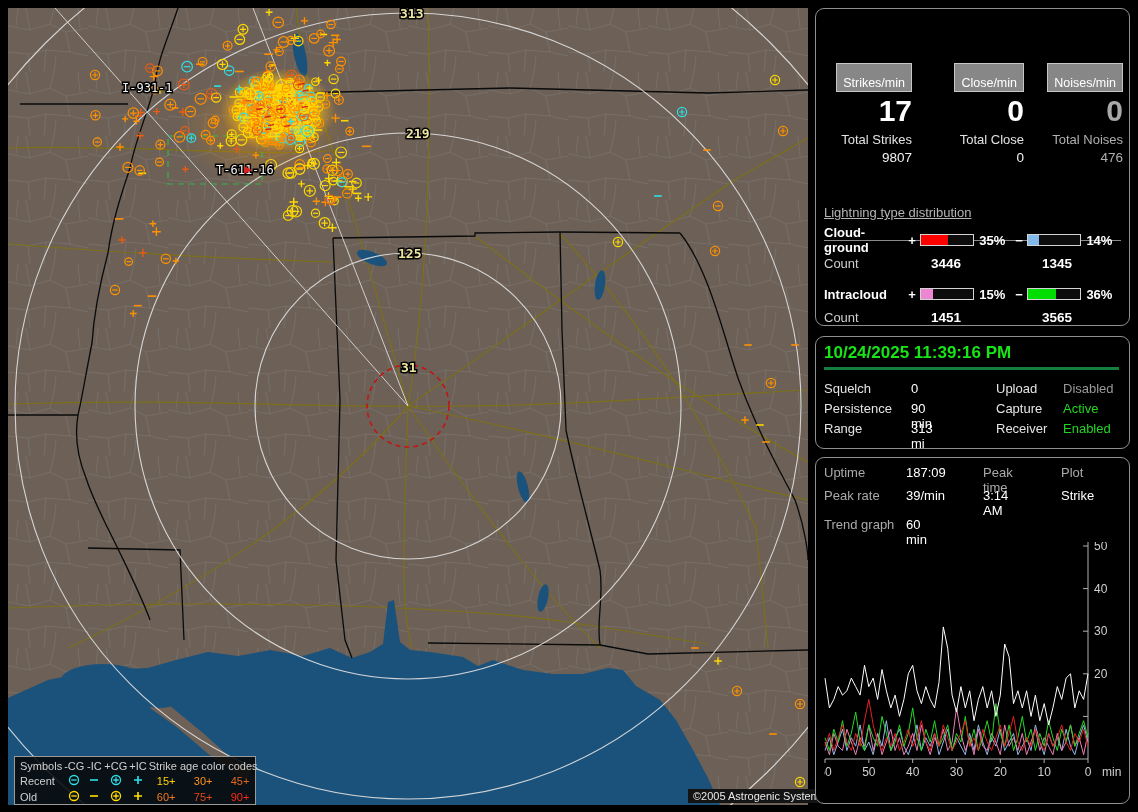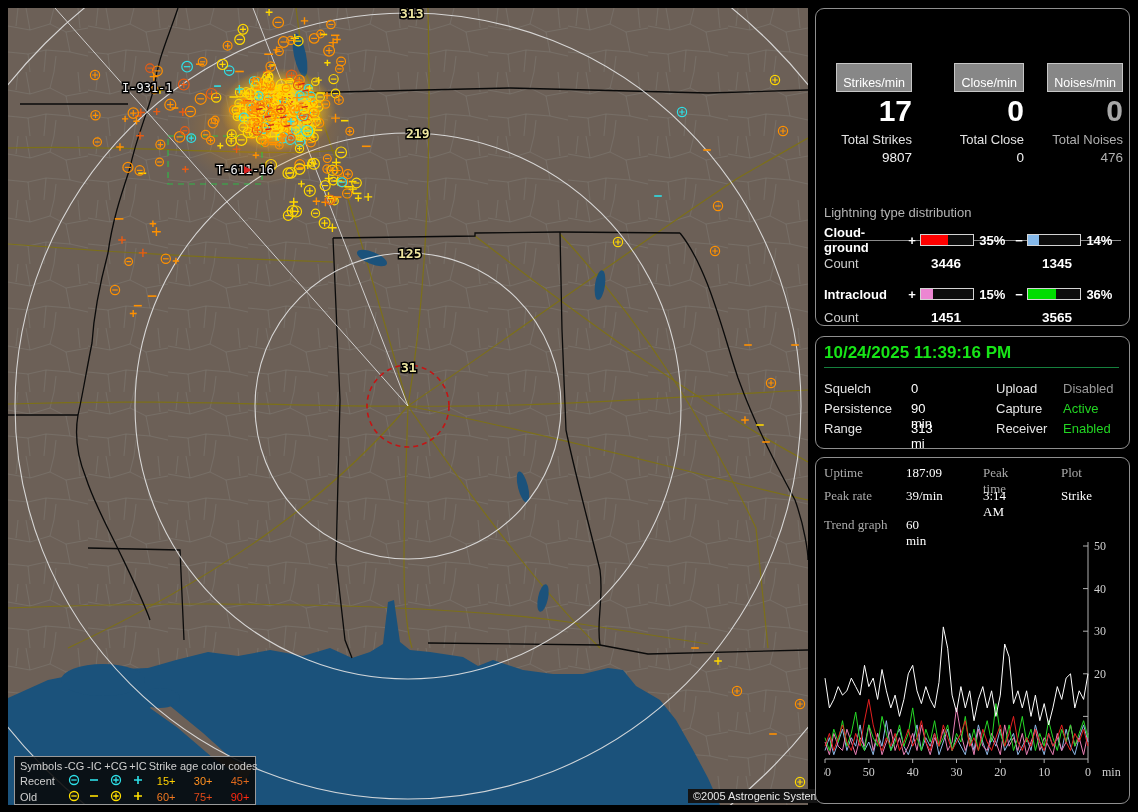--- a/index.html
+++ b/index.html
@@ -16,54 +16,54 @@
   #legend td{padding:0 1px;height:15px;white-space:nowrap;text-align:center;}
   #legend td.lab{text-align:left;width:46px;}
   
   #copyright{position:absolute;left:688px;top:789px;background:#141414;color:#e8e8e8;
              font-size:11px;padding:1px 5px;}
   
   .panel{position:absolute;left:815px;width:315px;background:#000;
          border:1px solid #8f8f8f;border-radius:9px;box-sizing:border-box;}
   #p1{top:8px;height:318px;}
   #p2{top:336px;height:113px;}
-  #p3{top:457px;height:347px;font-family:Liberation Serif, serif;}
+  #p3{top:457px;height:347px;}
   .btnrow{position:absolute;left:8px;top:8px;right:8px;height:22px;}
   .btn{display:inline-block;font-weight:bold;font-size:13px;padding:1px 9px 2px 9px;
        margin-right:6px;letter-spacing:.5px;}
   .btn.strike{background:#6e0e0e;color:#fff;border:1px solid #b98b8b;}
   .btn.noise{background:#3c3c3c;color:#c8c8c8;border:1px solid #9f9f9f;}
   .bngbox{float:right;background:#1c1c1c;border:1px solid #8f8f8f;font-weight:bold;
           font-size:13.5px;padding:1px 8px 2px 8px;}
   .bngbox .rng{color:#22e522;margin-left:10px;}
   .cols{position:absolute;left:8px;top:54px;width:299px;display:grid;
         grid-template-columns:88px 112px 99px;}
   .col{text-align:right;}
   .minibtn{display:inline-block;background:#878787;color:#fff;font-size:12.5px;
            border:1px solid #c6c6c6;padding:12px 6px 1px 6px;}
   .bignum{font-size:30px;font-weight:bold;color:#fff;line-height:34px;margin-top:2px;}
   .bignum.dim{color:#a8a8a8;}
   .totlab{font-size:13px;color:#e2e2e2;margin-top:4px;}
   .totlab.dim,.totval.dim{color:#b0b0b0;}
   .totval{font-size:13.5px;color:#f2f2f2;margin-top:3px;}
   .ltd{position:absolute;left:8px;top:196px;right:8px;color:#b4b4b4;font-size:13px;
-       border-bottom:1px solid #8a8a8a;padding-bottom:20px;}
+       border-bottom:1px solid #8a8a8a;padding-bottom:20px;text-decoration:underline;}
   .barrow{position:absolute;left:8px;right:8px;height:14px;display:flex;align-items:center;}
   .barrow .blab{width:86px;font-weight:bold;font-size:13px;color:#fff;}
   .sign{width:11px;font-weight:bold;color:#fff;font-size:13px;text-align:center;}
   .bar{width:54px;height:10px;border:1px solid #d4d4d4;background:#0c0c0c;margin:0 3px;}
   .bar>div{height:100%;}
   .pct{width:36px;font-weight:bold;font-size:13px;color:#fff;text-align:left;padding-left:2px;}
   .cntrow{position:absolute;left:8px;font-size:13px;color:#cfcfcf;}
   .cntrow b{color:#fff;font-size:13.5px;}
   .cntrow .c1{position:absolute;left:107px;}
   .cntrow .c2{position:absolute;left:218px;}
   
   .dt{position:absolute;left:8px;top:6px;right:10px;color:#17e517;font-weight:bold;
-      font-size:17px;border-bottom:1px solid #15803d;padding-bottom:4px;}
+      font-size:17px;border-bottom:3px solid #15803d;padding-bottom:4px;}
   .srow{position:absolute;left:8px;font-size:13px;}
   .srow .l1{position:absolute;left:0;color:#e4e4e4;width:84px;}
   .srow .v1{position:absolute;left:87px;color:#fff;}
   .srow .l2{position:absolute;left:172px;color:#e4e4e4;}
   .srow .v2{position:absolute;left:239px;color:#fff;}
   .gray{color:#9a9a9a !important;}
   .grn{color:#22d522 !important;}
   
   .urow{position:absolute;left:8px;font-size:13px;}
   .urow .l1{position:absolute;left:0;color:#aaa;width:80px;}

